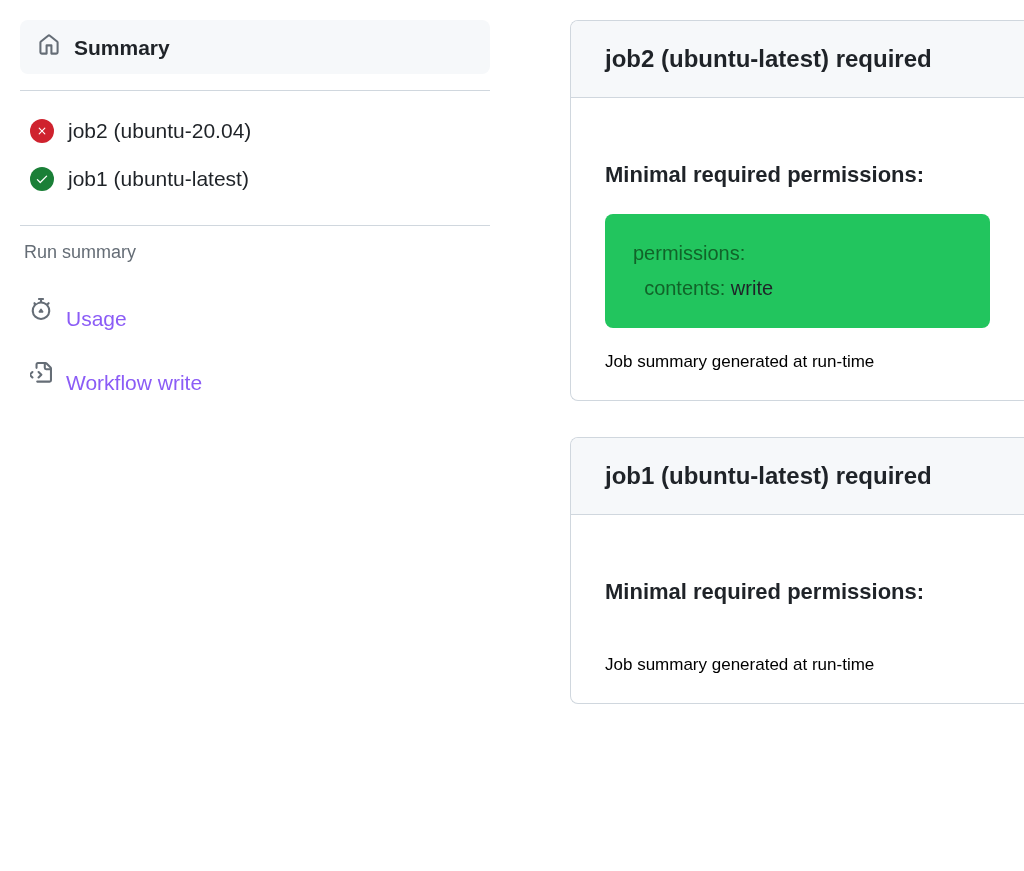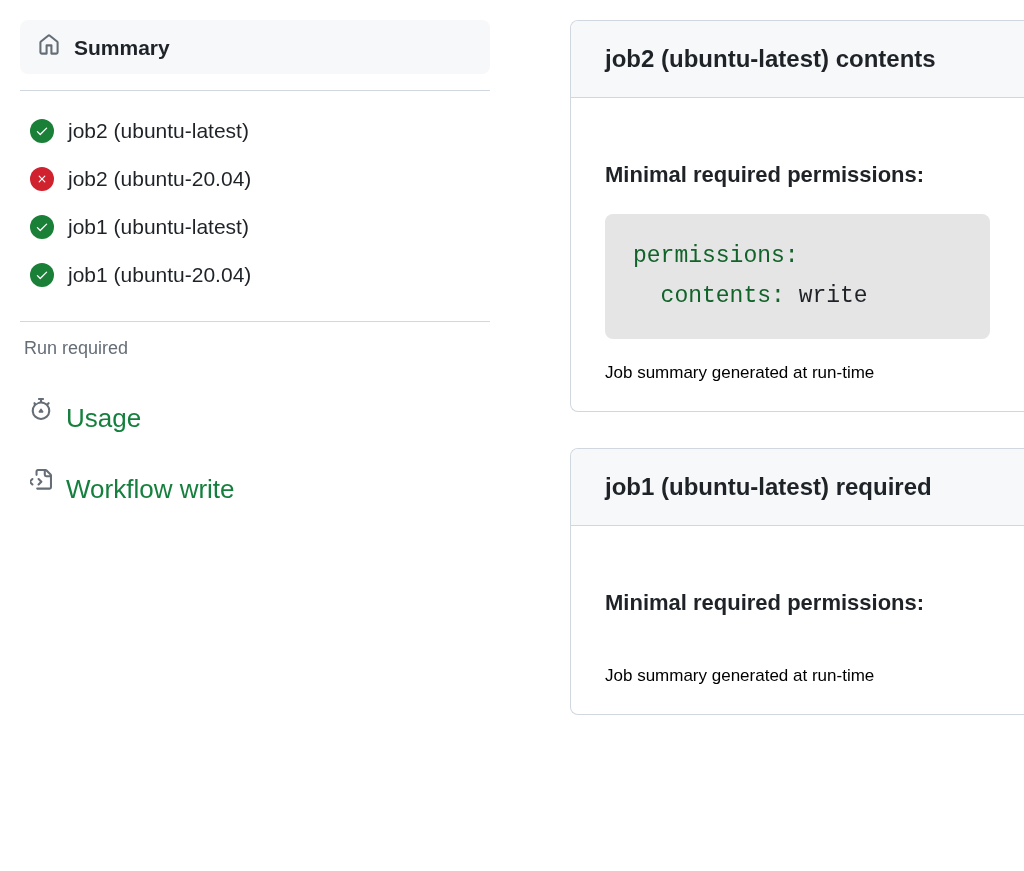--- a/index.html
+++ b/index.html
@@ -58,21 +58,21 @@
     .job-list, .details-list { list-style: none; }
     .job-item, .detail-item {
       display: flex;
       align-items: center;
       gap: 14px;
       padding: 12px 10px;
       cursor: pointer;
       border-radius: 6px;
     }
     .job-label { font-size: 21px; color: #1f2328; }
-    .detail-label { font-size: 26px; color: #15803d; margin-top: 16px; }
+    .detail-label { font-size: 21px; color: #8b5cf6; margin-top: 16px; }
     .detail-item .icon { color: #656d76; }
 
     .status-success {
       width: 24px; height: 24px;
       border-radius: 50%;
       background: #1a7f37;
       display: flex; align-items: center; justify-content: center;
       flex-shrink: 0;
     }
     .status-failure {
@@ -107,25 +107,25 @@
     .card-body {
       padding: 28px 34px 0 34px;
     }
     .perm-heading {
       font-size: 22px;
       font-weight: 600;
       margin-bottom: 26px;
       margin-top: 36px;
     }
     .code-block {
-      background: #e5e5e5;
+      background: #22c55e;
       border-radius: 8px;
       padding: 22px 28px;
-      font-family: Liberation Mono, monospace;
-      font-size: 23px;
+      font-family: Liberation Sans, sans-serif;
+      font-size: 20px;
       line-height: 1.75;
       color: #1f2328;
       white-space: pre;
     }
     .code-block .key { color: #116329; }
     .card-footer {
       padding: 24px 34px 28px 34px;
       color: #000000;
       font-size: 17px;
     }
@@ -142,58 +142,42 @@
             <path d="M6.906.664a1.75 1.75 0 0 1 2.187 0l5.25 4.2c.415.332.657.835.657 1.367v7.019A1.75 1.75 0 0 1 13.25 15h-3.5a.75.75 0 0 1-.75-.75V9H7v5.25a.75.75 0 0 1-.75.75h-3.5A1.75 1.75 0 0 1 1 13.25V6.23c0-.531.242-1.034.657-1.366l5.25-4.2Zm1.25 1.171a.25.25 0 0 0-.312 0l-5.25 4.2a.25.25 0 0 0-.094.196v7.019c0 .138.112.25.25.25H5.5V8.25a.75.75 0 0 1 .75-.75h3.5a.75.75 0 0 1 .75.75v5.25h2.75a.25.25 0 0 0 .25-.25V6.23a.25.25 0 0 0-.094-.195Z"></path>
           </svg>
       </span>
       <span class="label">Summary</span>
     </div>
 
     <hr class="section-divider">
 
     <div class="jobs-block">
       <ul class="job-list">
-        <li class="job-item">
-          <span class="status-success">
-            <svg viewBox="0 0 16 16" width="14" height="14">
-                <path d="M13.78 4.22a.75.75 0 0 1 0 1.06l-7.25 7.25a.75.75 0 0 1-1.06 0L2.22 9.28a.75.75 0 0 1 1.06-1.06L6 10.94l6.72-6.72a.75.75 0 0 1 1.06 0Z"></path>
-              </svg>
-          </span>
-          <span class="job-label">job2 (ubuntu-latest)</span>
-        </li>
         <li class="job-item">
           <span class="status-failure">
             <svg viewBox="0 0 16 16" width="12" height="12">
                 <path d="M3.72 3.72a.75.75 0 0 1 1.06 0L8 6.94l3.22-3.22a.75.75 0 1 1 1.06 1.06L9.06 8l3.22 3.22a.75.75 0 1 1-1.06 1.06L8 9.06l-3.22 3.22a.75.75 0 0 1-1.06-1.06L6.94 8 3.72 4.78a.75.75 0 0 1 0-1.06Z"></path>
               </svg>
           </span>
           <span class="job-label">job2 (ubuntu-20.04)</span>
         </li>
         <li class="job-item">
           <span class="status-success">
             <svg viewBox="0 0 16 16" width="14" height="14">
                 <path d="M13.78 4.22a.75.75 0 0 1 0 1.06l-7.25 7.25a.75.75 0 0 1-1.06 0L2.22 9.28a.75.75 0 0 1 1.06-1.06L6 10.94l6.72-6.72a.75.75 0 0 1 1.06 0Z"></path>
               </svg>
           </span>
           <span class="job-label">job1 (ubuntu-latest)</span>
         </li>
-        <li class="job-item">
-          <span class="status-success">
-            <svg viewBox="0 0 16 16" width="14" height="14">
-                <path d="M13.78 4.22a.75.75 0 0 1 0 1.06l-7.25 7.25a.75.75 0 0 1-1.06 0L2.22 9.28a.75.75 0 0 1 1.06-1.06L6 10.94l6.72-6.72a.75.75 0 0 1 1.06 0Z"></path>
-              </svg>
-          </span>
-          <span class="job-label">job1 (ubuntu-20.04)</span>
-        </li>
       </ul>
     </div>
 
     <hr class="section-divider">
 
-    <div class="section-heading">Run required</div>
+    <div class="section-heading">Run summary</div>
     <ul class="details-list">
       <li class="detail-item">
         <span class="icon">
           <svg viewBox="0 0 16 16" width="22" height="22" fill="currentColor">
               <path d="M5.75.75A.75.75 0 0 1 6.5 0h3a.75.75 0 0 1 0 1.5h-.75v1l-.001.041a6.725 6.725 0 0 1 3.464 1.435l.007-.006.75-.75a.75.75 0 1 1 1.06 1.06l-.75.75-.006.007a6.75 6.75 0 1 1-10.548 0L2.72 4.28a.75.75 0 0 1 1.06-1.06l.75.75.007.006A6.72 6.72 0 0 1 7.25 2.541V1.5H6.5a.75.75 0 0 1-.75-.75ZM8 14.5A5.25 5.25 0 1 0 8 4a5.25 5.25 0 0 0 0 10.5Zm.389-6.7 1.261 1.8A.75.75 0 0 1 9 10.75H7A.75.75 0 0 1 6.35 9.6l1.261-1.8a.75.75 0 0 1 .778 0Z"></path>
             </svg>
         </span>
         <span class="detail-label">Usage</span>
       </li>
       <li class="detail-item">
@@ -205,21 +189,21 @@
         <span class="detail-label">Workflow write</span>
       </li>
     </ul>
 
   </aside>
 
   <main class="main">
 
     <div class="card">
       <div class="card-header">
-        <div class="card-title">job2 (ubuntu-latest) contents</div>
+        <div class="card-title">job2 (ubuntu-latest) required</div>
       </div>
       <div class="card-body">
         <div class="perm-heading">Minimal required permissions:</div>
         <pre class="code-block"><span class="key">permissions:</span>
   <span class="key">contents:</span> write</pre>
       </div>
       <div class="card-footer">Job summary generated at run-time</div>
     </div>
 
     <div class="card">

